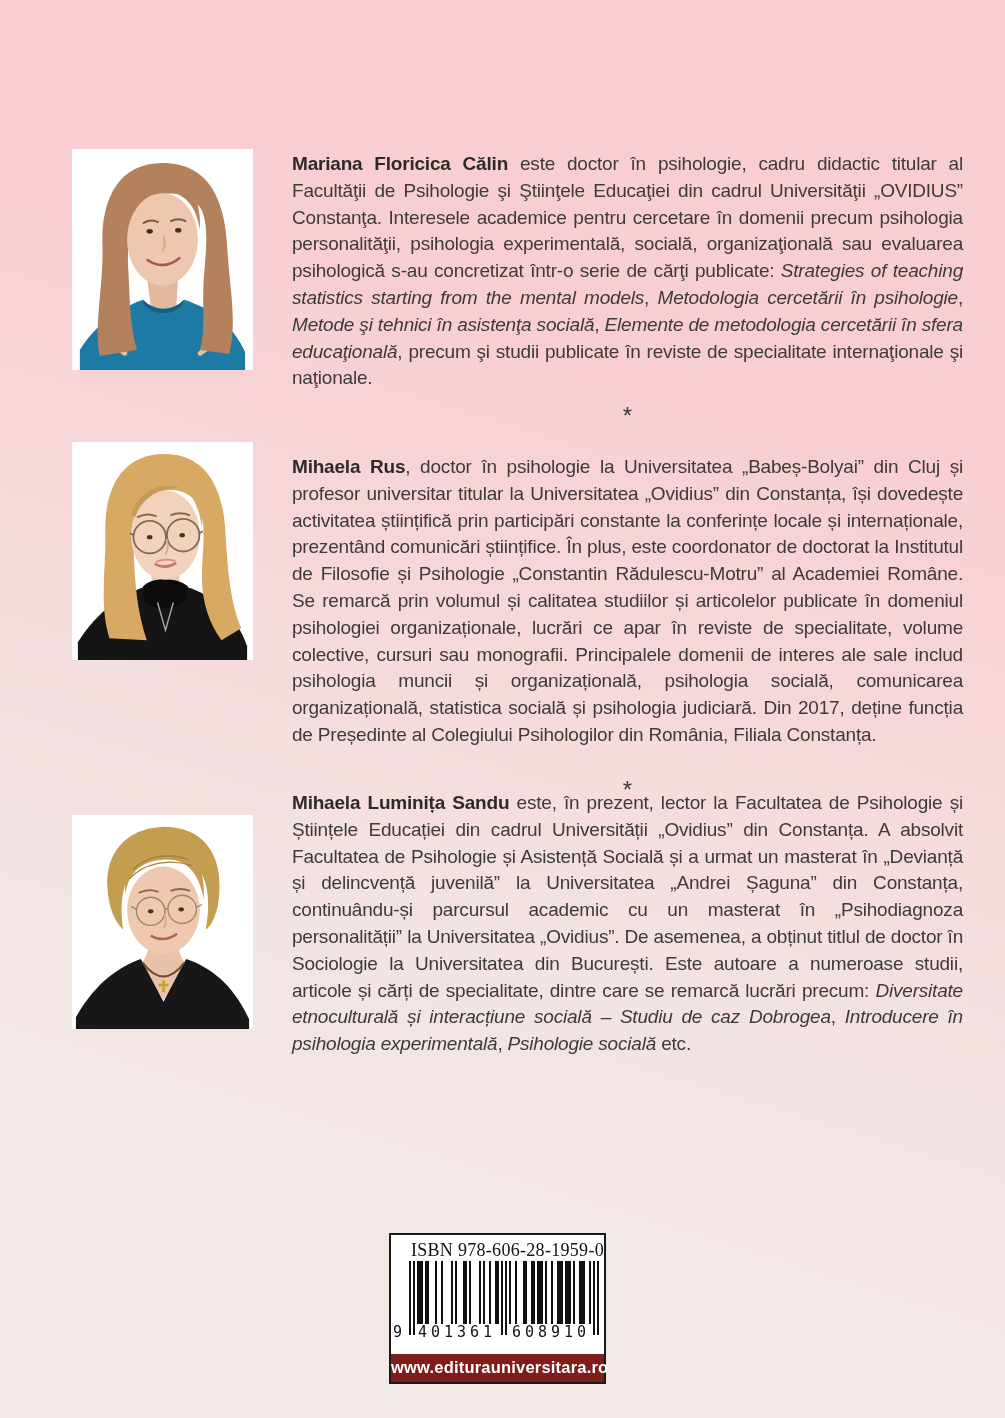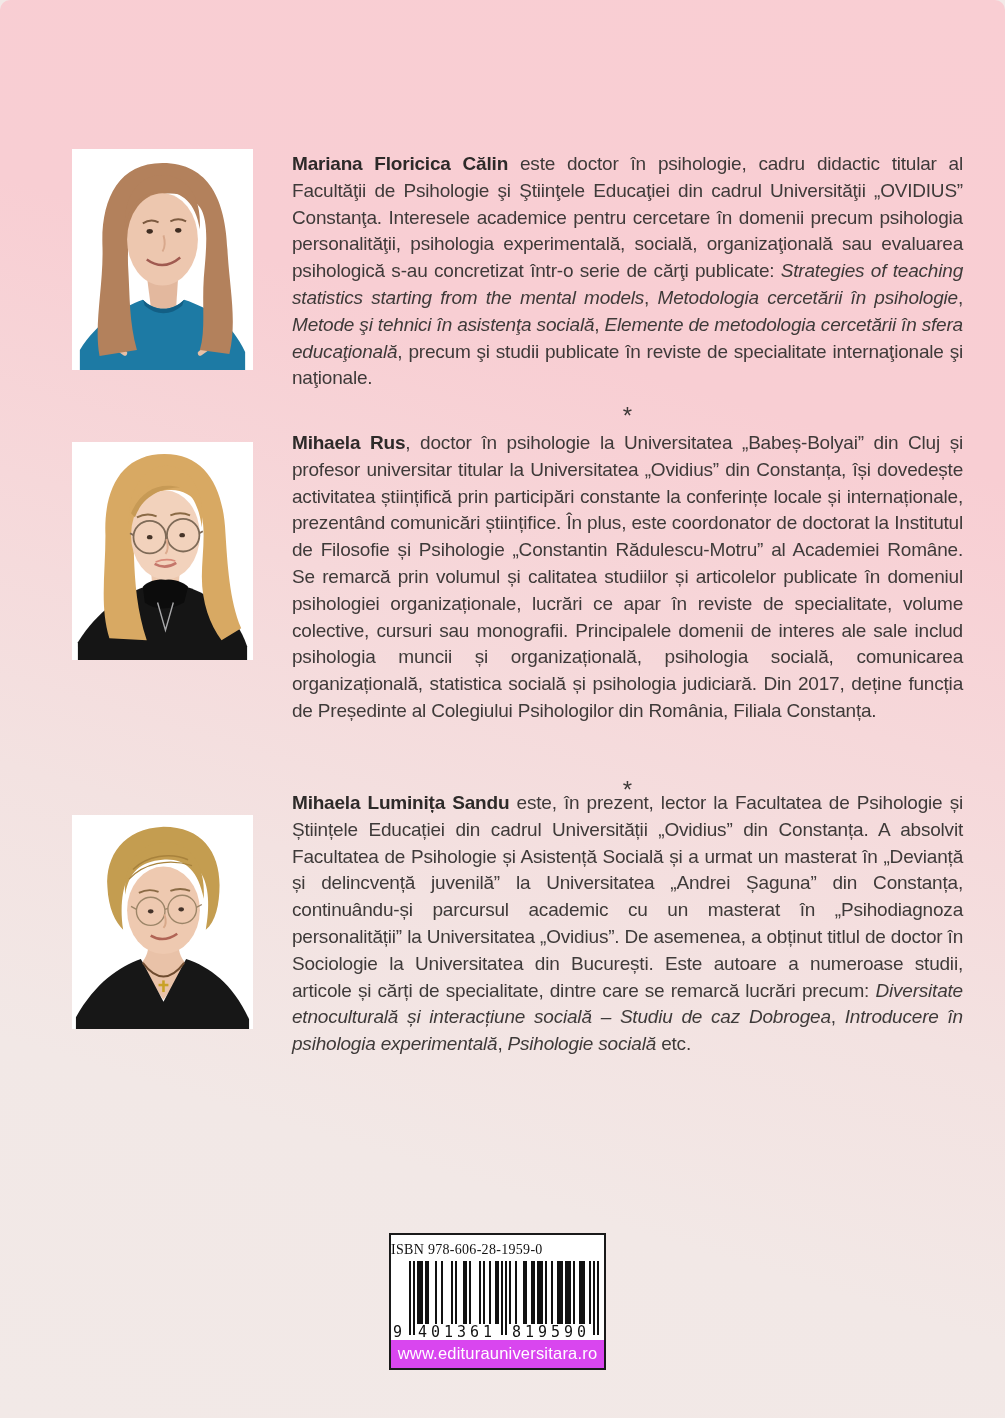--- a/index.html
+++ b/index.html
@@ -4,72 +4,71 @@
 <style>
   html,body{margin:0;padding:0;background:#f2e9e7;}
   .page{
     position:relative;
     width:1005px;height:1418px;
     margin:0 auto;
     background:linear-gradient(197deg,#f9ced3 0%,#f8ced3 28%,#f6d8da 45%,#f3e2e1 62%,#f2e8e6 78%,#f2e9e7 100%);
     font-family:"Liberation Sans",sans-serif;
     color:#3e3a39;
     overflow:hidden;
-    border-radius:10px;
   }
   .photo{
     position:absolute;left:72px;width:181px;height:221px;
     background:#ffffff;overflow:hidden;
   }
   .photo svg{display:block;width:100%;height:100%;}
   .ph1{top:149px;}
   .ph2{top:442px;height:218px;}
   .ph3{top:815px;height:214px;}
   .bio{
     position:absolute;left:292px;width:671px;
     font-size:19px;line-height:26.8px;letter-spacing:-0.2px;
     text-align:justify;
   }
   .bio .b{font-weight:bold;color:#2d2a29;}
   .bio .i{font-style:italic;}
   .bio1{top:151px;}
-  .bio2{top:430px;}
+  .bio2{top:454px;}
   .bio3{top:790px;}
   .sep{
     position:absolute;left:292px;width:671px;text-align:center;
     font-size:24px;line-height:28px;color:#3e3a39;
   }
   .sep1{top:402px;}
   .sep2{top:776px;}
 
   
   .bc{
     position:absolute;left:389px;top:1233px;width:217px;
     background:#ffffff;border:2px solid #1a1a1a;box-sizing:border-box;
   }
   .bc-isbn{
     font-family:"Liberation Serif",serif;
-    font-size:14px;line-height:18px;letter-spacing:0.3px;
-    text-align:left;color:#111111;padding:6px 0 2px 0;
+    font-size:18px;line-height:18px;letter-spacing:0.3px;
+    text-align:right;color:#111111;padding:6px 0 2px 0;
   }
   .bc-bars{position:relative;height:79px;padding-left:18px;}
   .bc-bars svg{display:block;}
   .bc-bars svg rect{fill:#111111;}
   .bd{
     position:absolute;bottom:0;background:#ffffff;
     font-family:"DejaVu Sans Mono",monospace;
     font-size:15px;line-height:16px;color:#111111;white-space:nowrap;
   }
   .bd9{left:2px;}
   .bdl{left:24px;width:84px;text-align:center;letter-spacing:4px;}
   .bdr{left:118px;width:84px;text-align:center;letter-spacing:4px;}
   .bc-site{
-    background:#d946ef;color:#ffffff;text-align:center;
-    font-size:16.5px;font-weight:normal;letter-spacing:0.2px;
-    padding:4px 0 5px 0;margin-top:0;
+    background:#7f1d1d;color:#ffffff;text-align:center;
+    font-size:16.5px;font-weight:bold;letter-spacing:0.2px;
+    padding:4px 0 5px 0;margin-top:14px;
   }
 </style>
 </head>
 <body>
 
 <div class="page">
 
   <div class="photo ph1">
     <svg viewBox="0 0 184 220" preserveAspectRatio="none">
       <rect width="184" height="220" fill="#ffffff"></rect>
@@ -231,18 +230,18 @@
           <rect x="164" y="0" width="2" height="63"></rect>
           <rect x="170" y="0" width="2" height="63"></rect>
           <rect x="172" y="0" width="2" height="63"></rect>
           <rect x="174" y="0" width="2" height="63"></rect>
           <rect x="180" y="0" width="2" height="63"></rect>
           <rect x="184" y="0" width="2" height="74"></rect>
           <rect x="188" y="0" width="2" height="74"></rect>
         </svg>
       <span class="bd bd9">9</span>
       <span class="bd bdl">401361</span>
-      <span class="bd bdr">819590</span>
+      <span class="bd bdr">608910</span>
     </div>
     <div class="bc-site">www.editurauniversitara.ro</div>
   </div>
 
 </div>
 
 </body></html>

